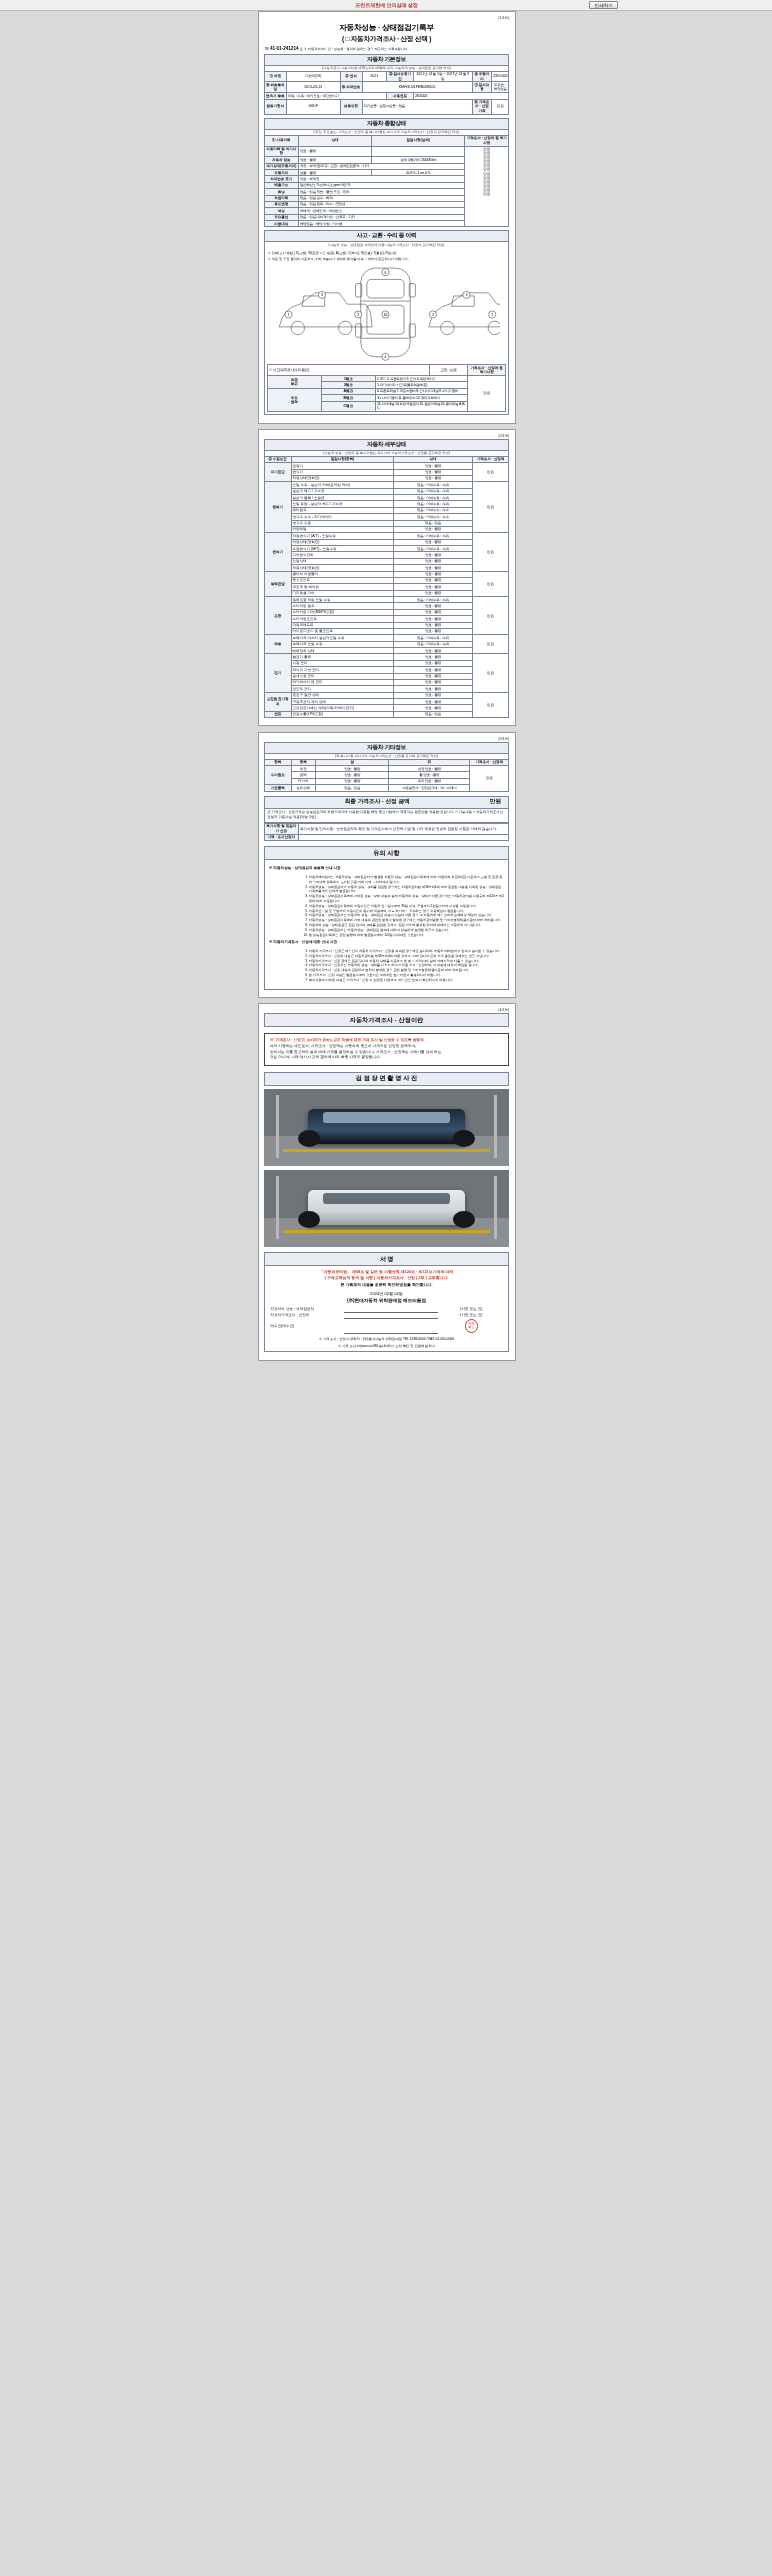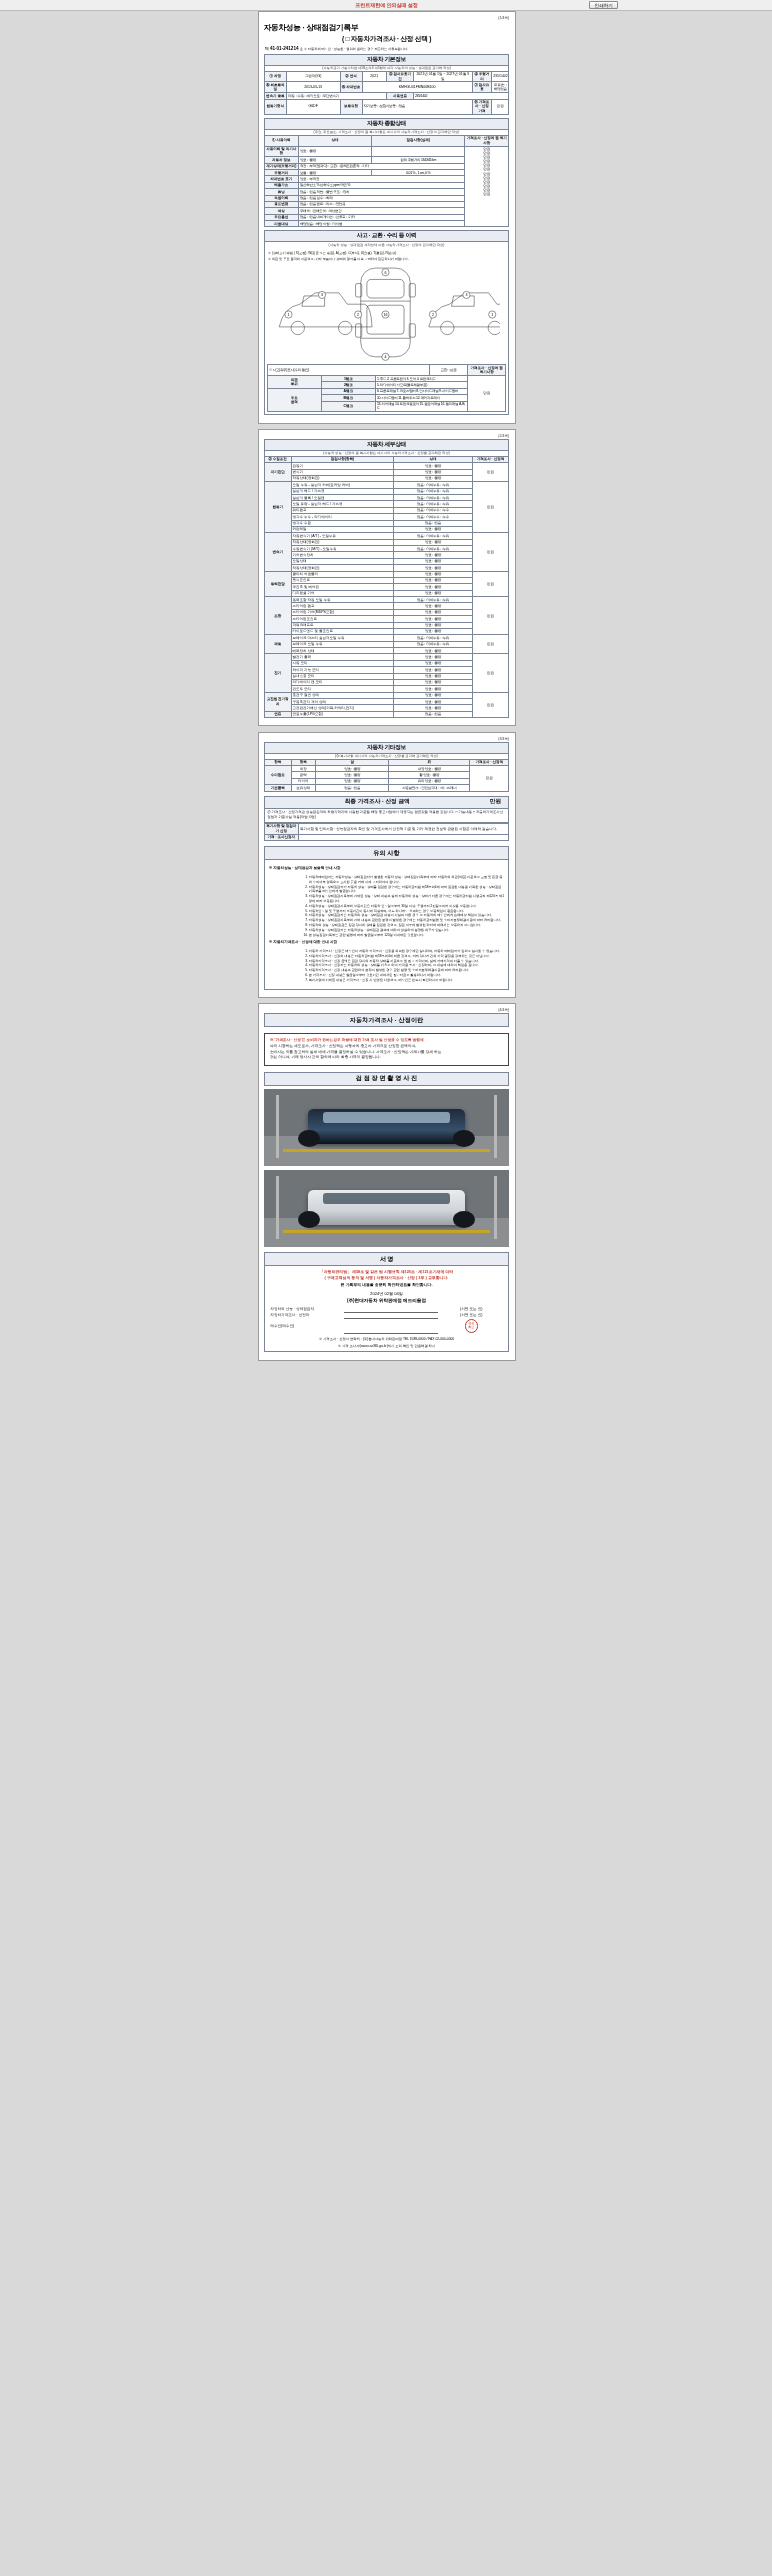--- a/index.html
+++ b/index.html
@@ -31,21 +31,21 @@
   .page {
     width:258px;
     margin:0 auto 5.2px auto;
     background:#fff;
     border:0.5px solid #9a9a9a;
     padding:4.1px 5.2px 7.2px 5.2px;
     position:relative;
   }
   .pagemark { text-align:right; font-size:3.6px; color:#333; margin-bottom:1px;}
   h1.doc-title {
-    text-align:left; font-size:7.7px; font-weight:bold; margin:3.1px 0 0 0; letter-spacing:-0.3px;
+    text-align:center; font-size:7.7px; font-weight:bold; margin:3.1px 0 0 0; letter-spacing:-0.3px;
   }
   h2.doc-sub {
     text-align:center; font-size:6.7px; font-weight:bold; margin:1.5px 0 2.1px 0; letter-spacing:-0.3px;
   }
   .docnum { font-size:4.1px; margin:1.5px 0 2.6px 1px;}
   .docnum b { font-size:4.6px;}
   .sect-title {
     background:#e9edf3;
     border:0.5px solid #7b8699;
     text-align:center;

